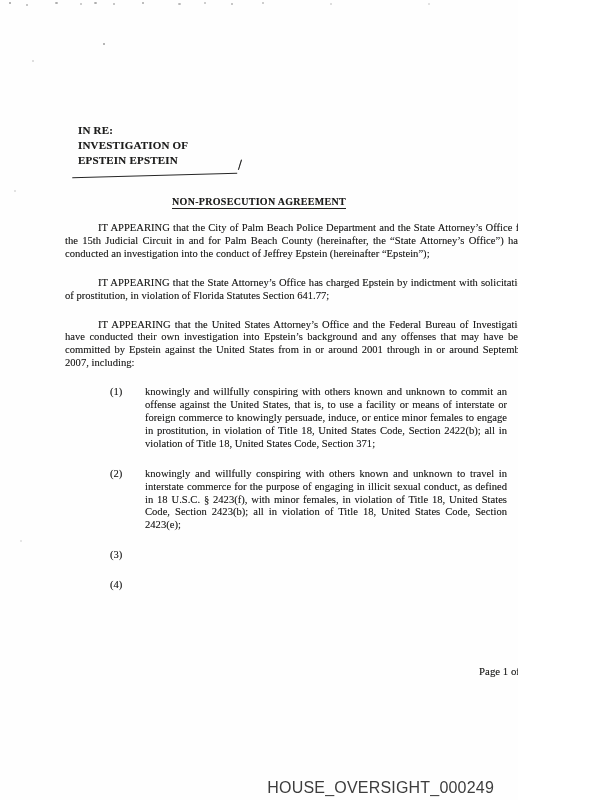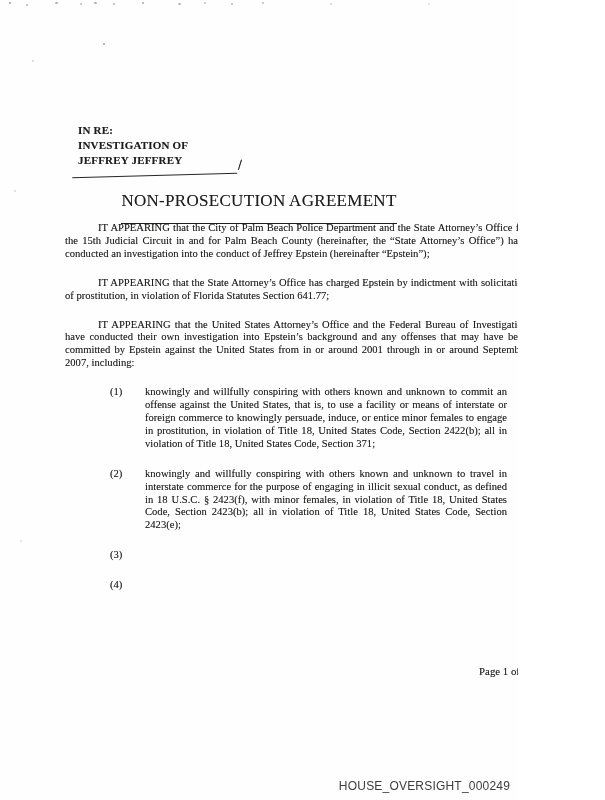--- a/index.html
+++ b/index.html
@@ -57,25 +57,25 @@
 
   .title-row {
     position: absolute;
     left: 0;
     top: 191px;
     width: 100%;
     text-align: center;
   }
   .doc-title {
     display: inline-block;
-    font-size: 17px;
-    font-weight: normal;
+    font-size: 10px;
+    font-weight: bold;
     letter-spacing: 0.3px;
     border-bottom: 1.3px solid #1e1e1d;
-    padding-bottom: 12px;
+    padding-bottom: 1px;
   }
 
   .content {
     position: absolute;
     left: 65px;
     top: 222px;
     width: 463px;
     font-size: 10.6px;
     line-height: 12.9px;
     text-align: justify;
@@ -103,24 +103,24 @@
     position: absolute;
     left: 65px;
     top: 665px;
     width: 463px;
     text-align: right;
     font-size: 10.8px;
   }
 
   .bates {
     position: absolute;
-    right: 8px;
+    right: 24px;
     top: 779px;
     font-family: "Liberation Sans", "DejaVu Sans", sans-serif;
-    font-size: 12px;
+    font-size: 16px;
     letter-spacing: 0.2px;
     color: #3d3d3d;
   }
 </style>
 </head>
 <body>
 
 <div class="page">
 
   <div>
@@ -139,21 +139,21 @@
     <i class="speck" style="left:428px;top:3px; width:2px; height:2px; opacity:.18;"></i>
     <i class="speck" style="left:103px;top:43px;width:2px; height:2px; opacity:.45;"></i>
     <i class="speck" style="left:32px; top:60px;width:2px; height:2px; opacity:.20;"></i>
     <i class="speck" style="left:14px; top:190px;width:2px;height:2px; opacity:.18;"></i>
     <i class="speck" style="left:20px; top:540px;width:2px;height:2px; opacity:.15;"></i>
   </div>
 
   <div class="caption ink">
     <div>IN RE:</div>
     <div>INVESTIGATION OF</div>
-    <div>JEFFREY JEFFREY</div>
+    <div>EPSTEIN EPSTEIN</div>
   </div>
 
   <div class="divider">
     <span class="dline"></span>
     <span class="dslash ink">/</span>
   </div>
 
   <div class="title-row">
     <span class="doc-title ink">NON-PROSECUTION AGREEMENT</span>
   </div>

